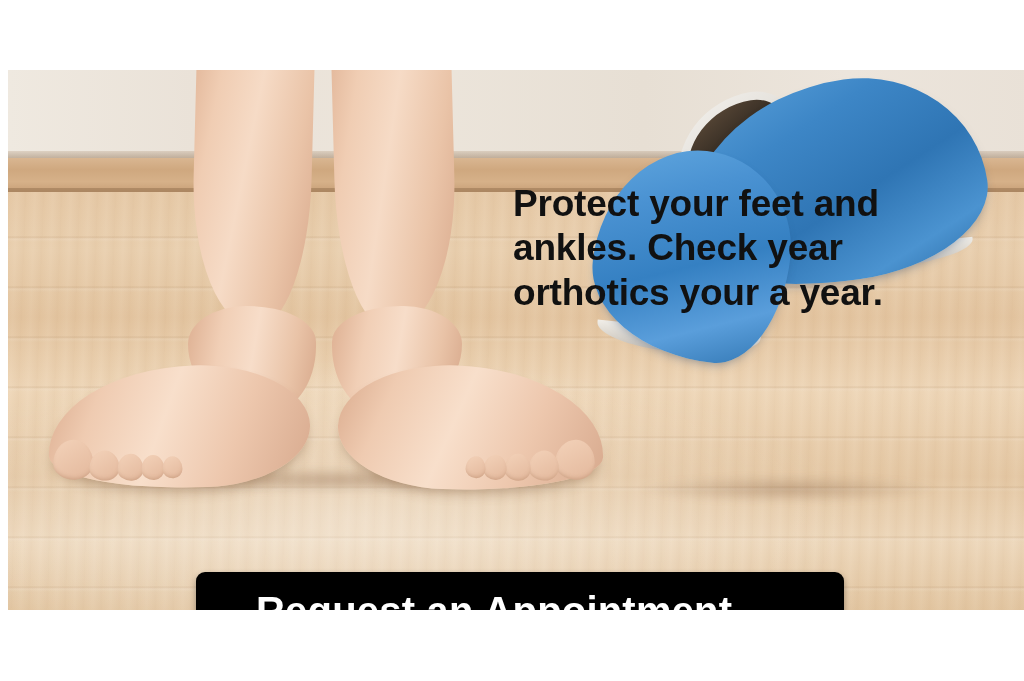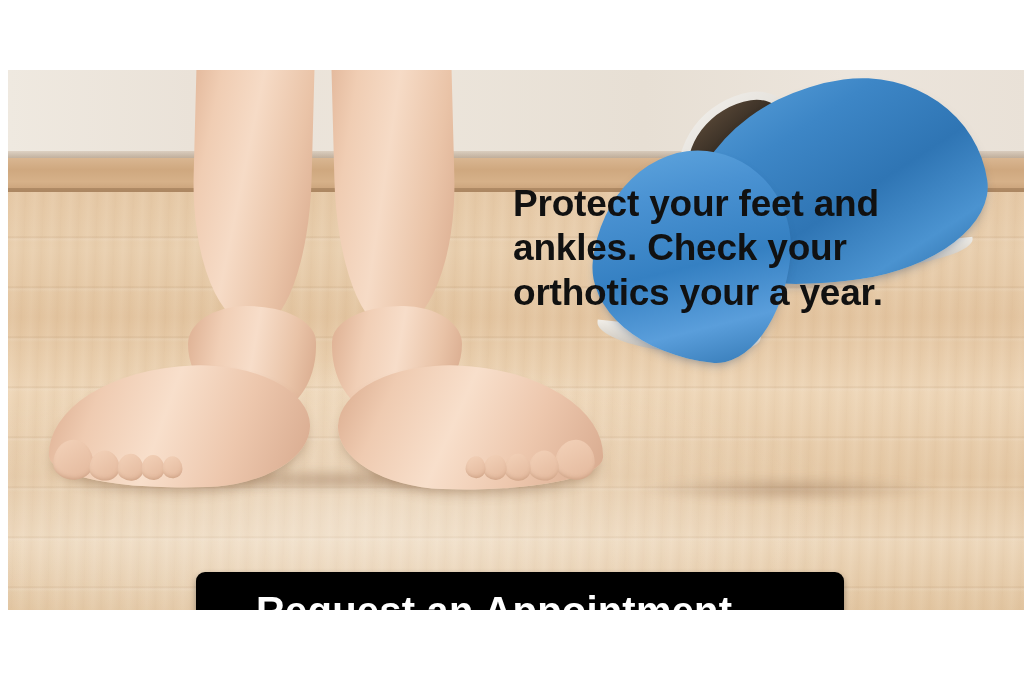--- a/index.html
+++ b/index.html
@@ -208,21 +208,21 @@
       <div class="insole-back-rim"></div>
       <div class="insole-back-shell"></div>
       <div class="insole-back-edge"></div>
       <div class="insole-back"></div>
       <div class="insole-front-edge"></div>
       <div class="insole-front"></div>
     </div>
 
     <div class="headline">
       <span>Protect your feet and</span>
-      <span>ankles. Check your</span>
+      <span>ankles. Check year</span>
       <span>orthotics your a year.</span>
     </div>
 
     <button class="cta">
       <span class="cta-label">Request an Appointment</span>
     </button>
 
   </div>
 </div>
 

